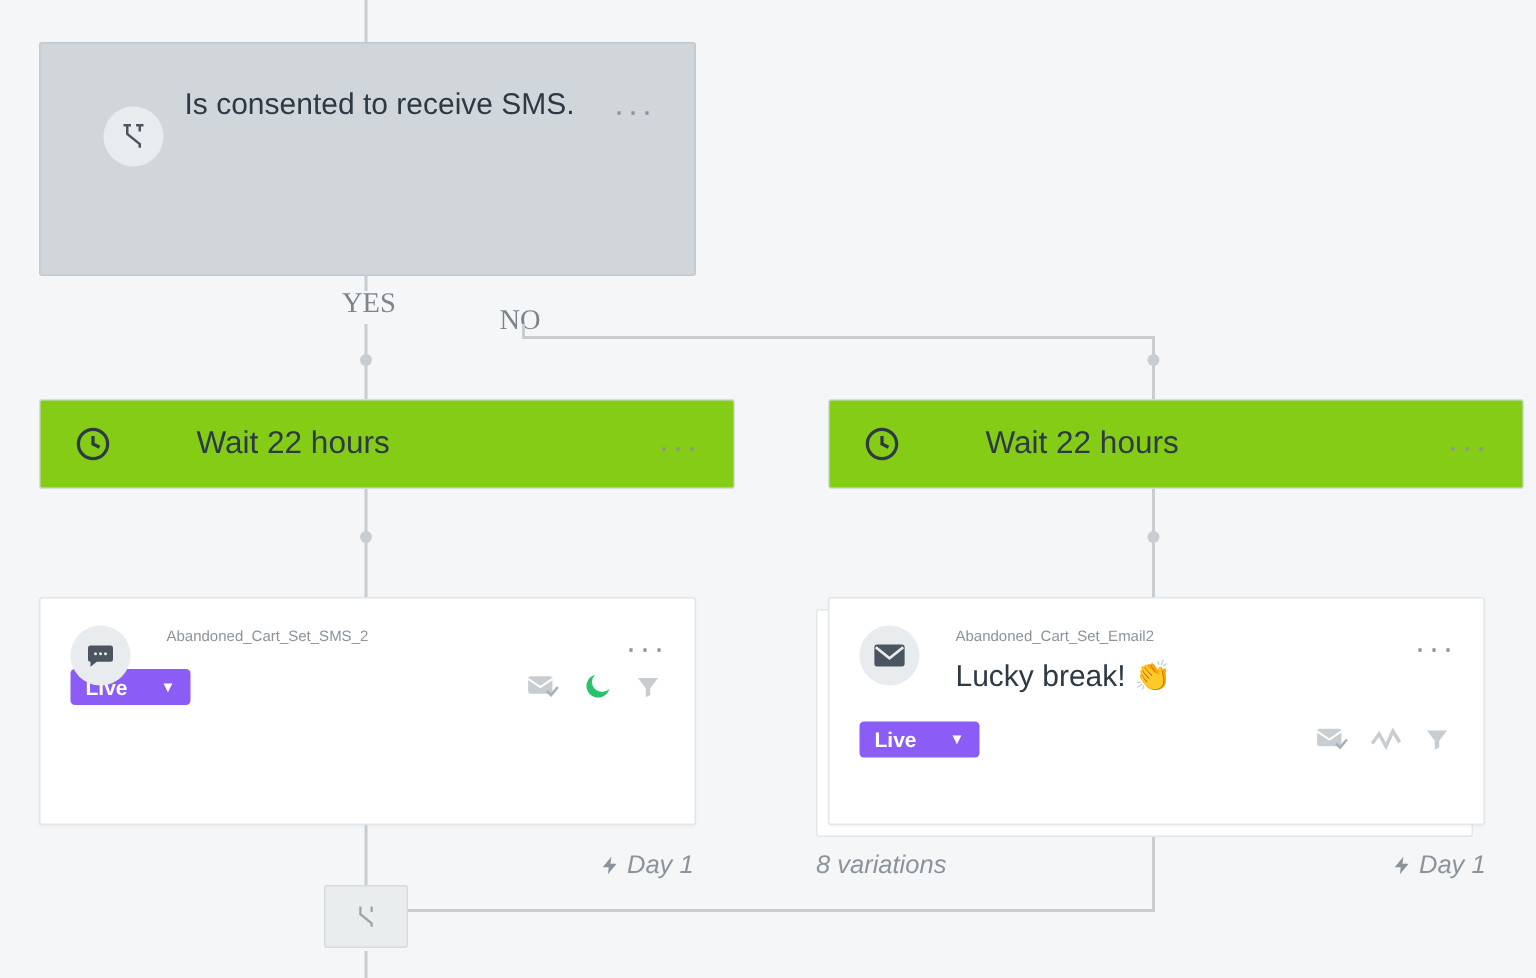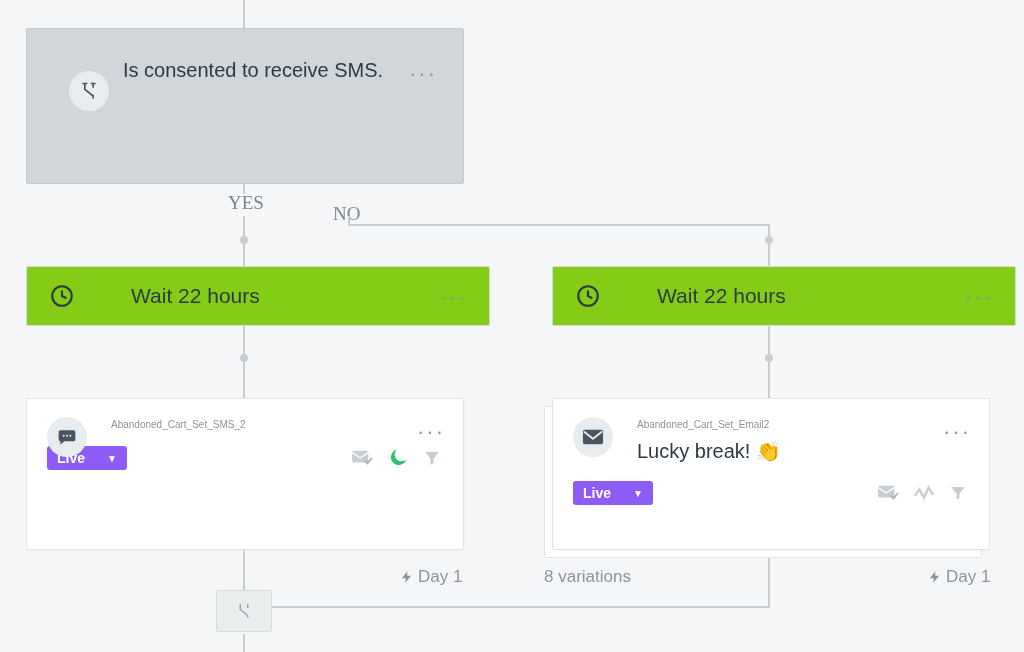--- a/index.html
+++ b/index.html
@@ -52,21 +52,21 @@
   .status-pill {
     background:#8b5cf6; color:#fff; font-size:14px; font-weight:600; padding:4px 10px; border-radius:3px;
     display:inline-flex; align-items:center; gap:22px;
   }
   .status-pill .caret { font-size:10px; }
   .footer-icons { display:flex; align-items:center; gap:14px; color:#b9c0c5; }
   .footer-icons > span { display:inline-flex; }
   .moon-icon { color:#27c26c; }
 
   
-  .anno { position:absolute; color:#8b949c; font-size:17px; display:flex; align-items:center; gap:4px;}
+  .anno { position:absolute; color:#8b949c; font-size:17px; display:flex; align-items:center; gap:4px;font-style:italic;}
 
   
   .connector { position:absolute; background:#c8cdd1; }
   .vline { width:2px; }
   .hline { height:2px; }
   .dot { position:absolute; width:8px; height:8px; background:#c8cdd1; border-radius:50%; }
 
   
   .mini-node {
     position:absolute; width:56px; height:42px; background:#eaedee; border:1px solid #d6dbde; border-radius:2px;

